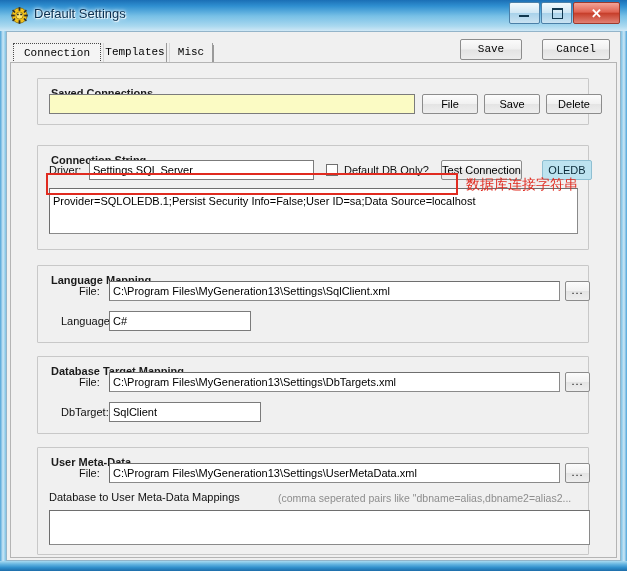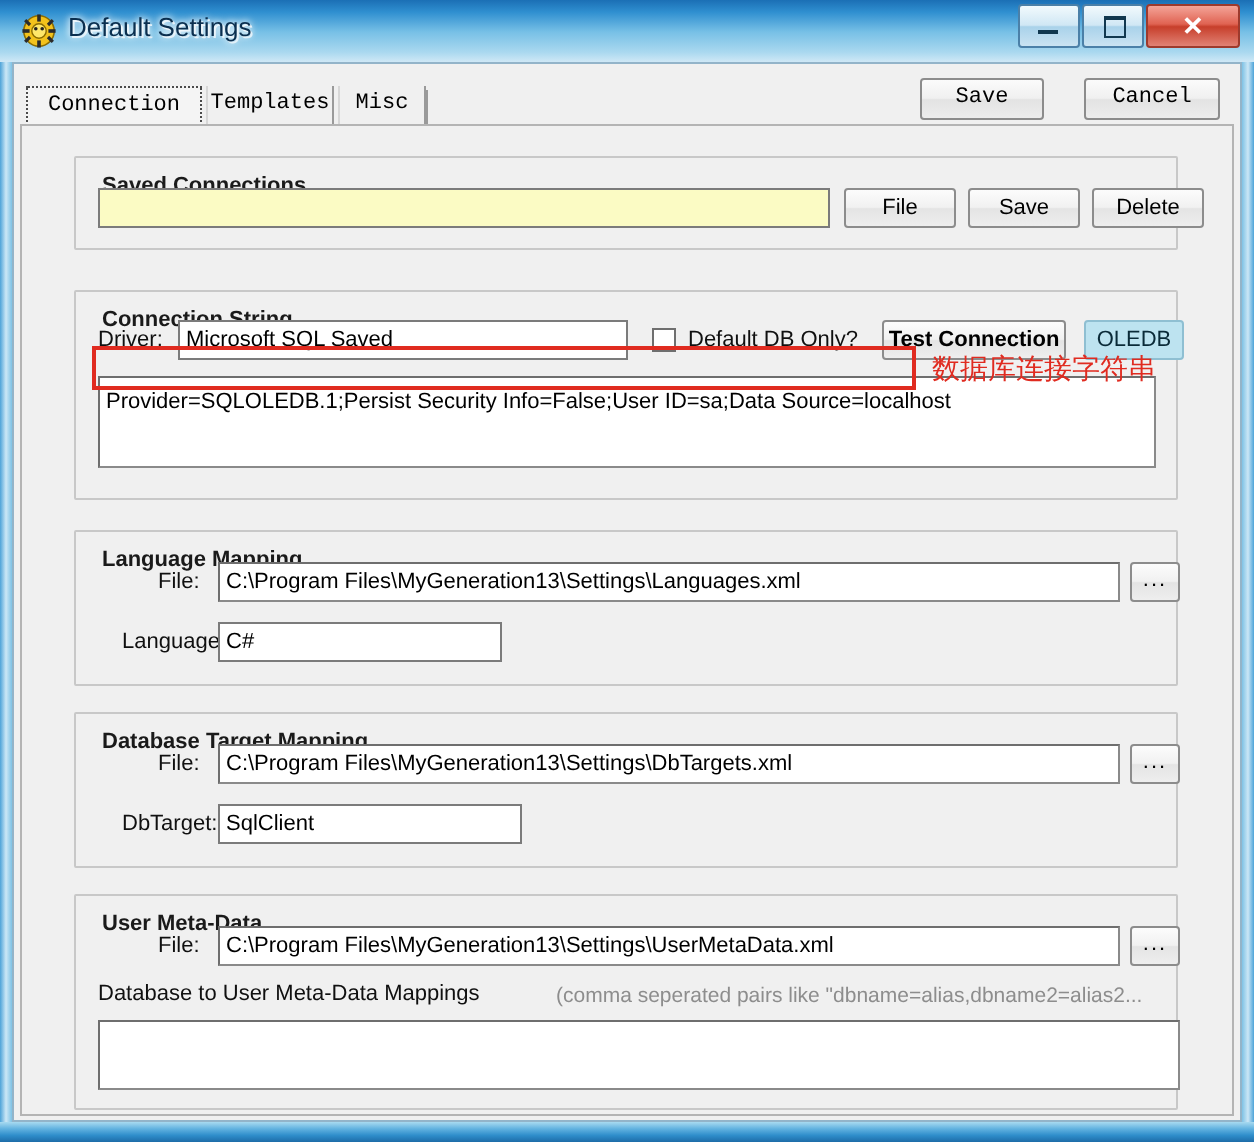--- a/index.html
+++ b/index.html
@@ -316,39 +316,39 @@
         <div class="btn" style="left:384px; top:15px; width:56px; height:20px; line-height:18px;">File</div>
         <div class="btn" style="left:446px; top:15px; width:56px; height:20px; line-height:18px;">Save</div>
         <div class="btn" style="left:508px; top:15px; width:56px; height:20px; line-height:18px;">Delete</div>
       </div>
 
       <div class="group" style="left:26px; top:82px; width:552px; height:105px;">
         <div class="gtitle">Connection String</div>
 
         <div class="lbl" style="left:11px; top:18px;">Driver:</div>
 
-        <div class="combo" style="left:51px; top:14px; width:225px; height:20px;">Microsoft SQL Saved</div>
+        <div class="combo" style="left:51px; top:14px; width:225px; height:20px;">Settings SQL Server</div>
 
         <div class="chk" style="left:288px; top:18px;"></div>
         <div class="lbl" style="left:306px; top:18px;">Default DB Only?</div>
 
-        <div class="btn" style="left:403px; top:14px; width:92px; height:20px; line-height:18px;font-weight:bold;">Test Connection</div>
+        <div class="btn" style="left:403px; top:14px; width:81px; height:20px; line-height:18px;">Test Connection</div>
         <div class="btn flat-oledb" style="left:504px; top:14px; width:50px; height:20px; line-height:18px;">OLEDB</div>
 
         <div class="textbox" style="left:11px; top:42px; width:529px; height:46px; line-height:20px; padding-top:2px;">Provider=SQLOLEDB.1;Persist Security Info=False;User ID=sa;Data Source=localhost</div>
       </div>
 
       <div class="annot-box" style="left:35px; top:110px; width:412px; height:22px;"></div>
       <div class="annot-text" style="left:455px; top:113px;">数据库连接字符串</div>
 
       <div class="group" style="left:26px; top:202px; width:552px; height:78px;">
         <div class="gtitle">Language Mapping</div>
 
         <div class="lbl" style="left:41px; top:19px;">File:</div>
-        <div class="textbox" style="left:71px; top:15px; width:451px; height:20px;">C:\Program Files\MyGeneration13\Settings\Languages.xml</div>
+        <div class="textbox" style="left:71px; top:15px; width:451px; height:20px;">C:\Program Files\MyGeneration13\Settings\SqlClient.xml</div>
         <div class="btn dots" style="left:527px; top:15px; width:25px; height:20px; line-height:16px;">...</div>
 
         <div class="lbl" style="left:23px; top:49px;">Language:</div>
         <div class="combo" style="left:71px; top:45px; width:142px; height:20px;">C#</div>
       </div>
 
       <div class="group" style="left:26px; top:293px; width:552px; height:78px;">
         <div class="gtitle">Database Target Mapping</div>
 
         <div class="lbl" style="left:41px; top:19px;">File:</div>

